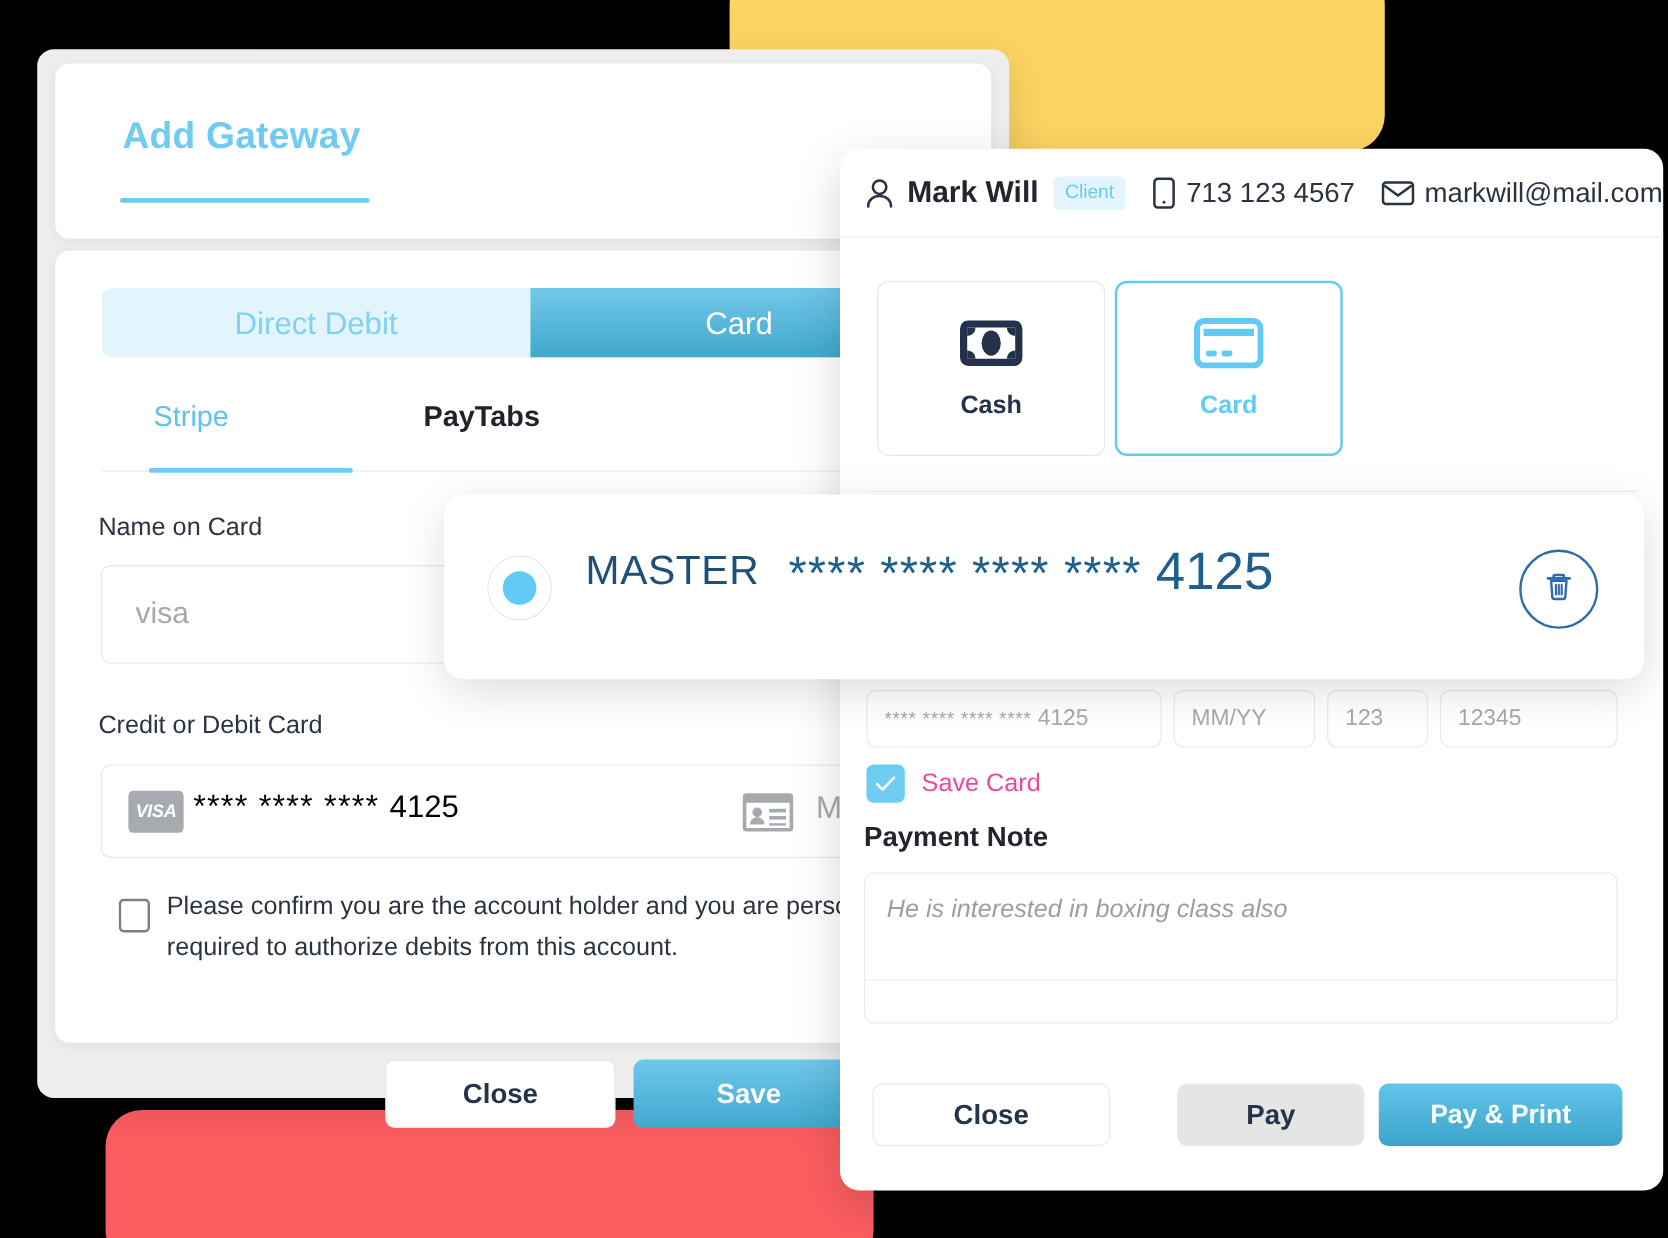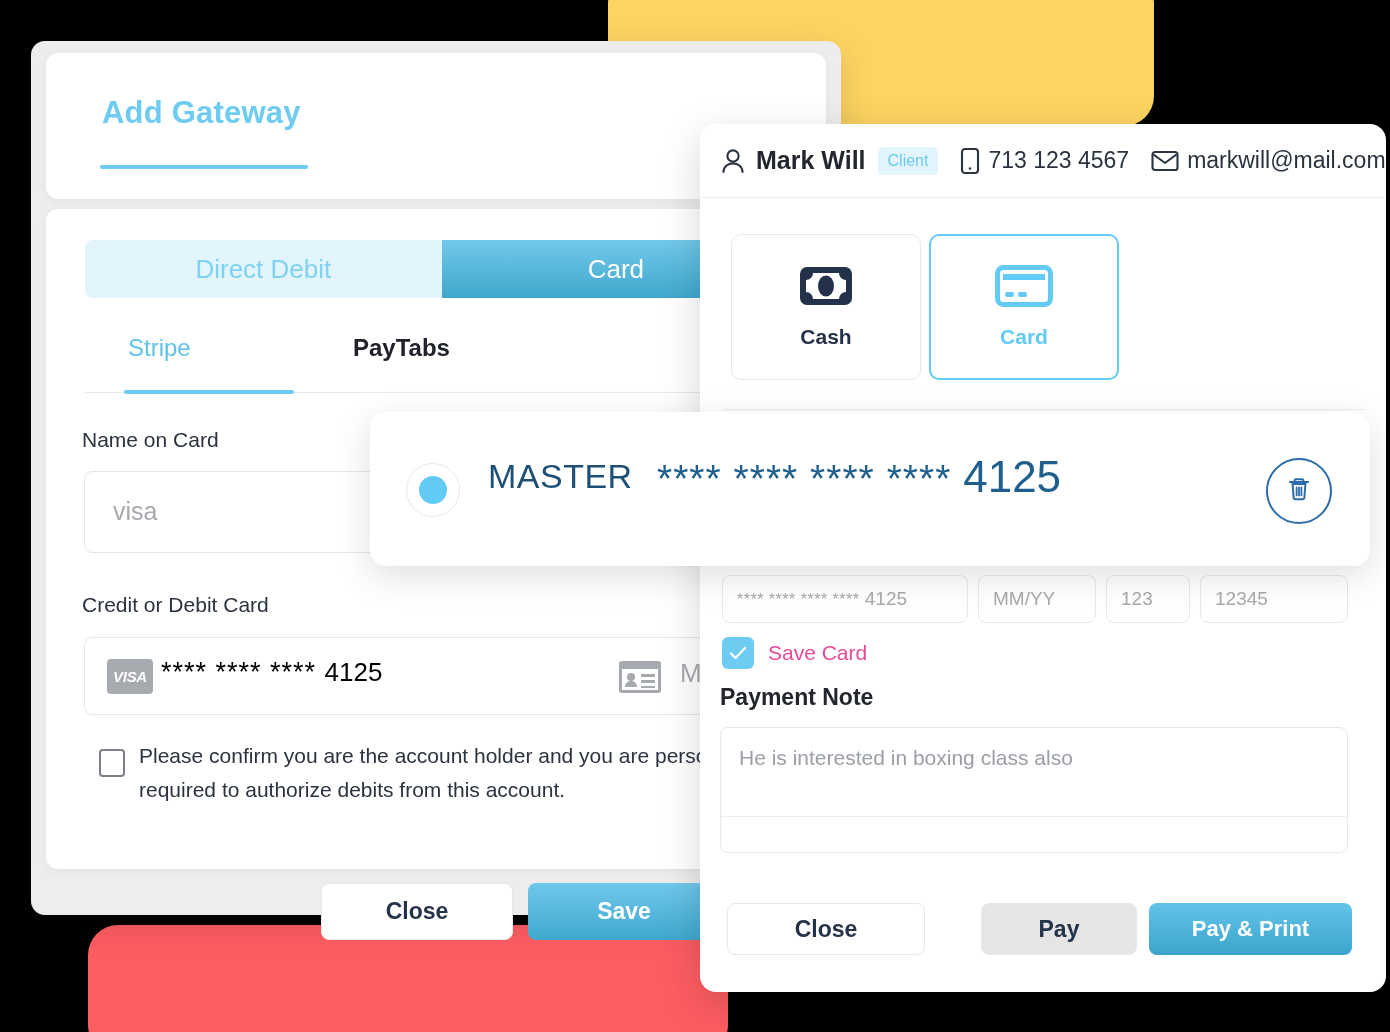--- a/index.html
+++ b/index.html
@@ -202,21 +202,21 @@
   .savecard .txt{font-size:21px;color:#ec4899;}
 
   .paynote-lbl{
     position:absolute;left:706px;top:684px;font-size:23px;font-weight:bold;color:#22252c;
   }
   .paynote{
     position:absolute;left:706px;top:727px;width:628px;height:126px;
     border:1px solid #e6e9ed;border-radius:8px;box-sizing:border-box;background:#fff;
   }
   .paynote .line{position:absolute;left:0;right:0;top:88px;height:1px;background:#eceef1;}
-  .paynote .ph{position:absolute;left:18px;top:18px;font-size:21px;color:#9a9ea5;}
+  .paynote .ph{position:absolute;left:18px;top:18px;font-size:21px;color:#9a9ea5;font-style:italic;}
   .btn-close-pp{
     left:713px;top:903px;width:198px;height:52px;
     background:#fff;border:1px solid #e6e9ed;color:#243349;font-weight:bold;
   }
   .btn-pay{
     left:967px;top:903px;width:156px;height:52px;
     background:#e5e5e5;border:1px solid #e6e9ed;color:#243349;font-weight:bold;
   }
   .btn-payprint{
     left:1135px;top:903px;width:203px;height:52px;

